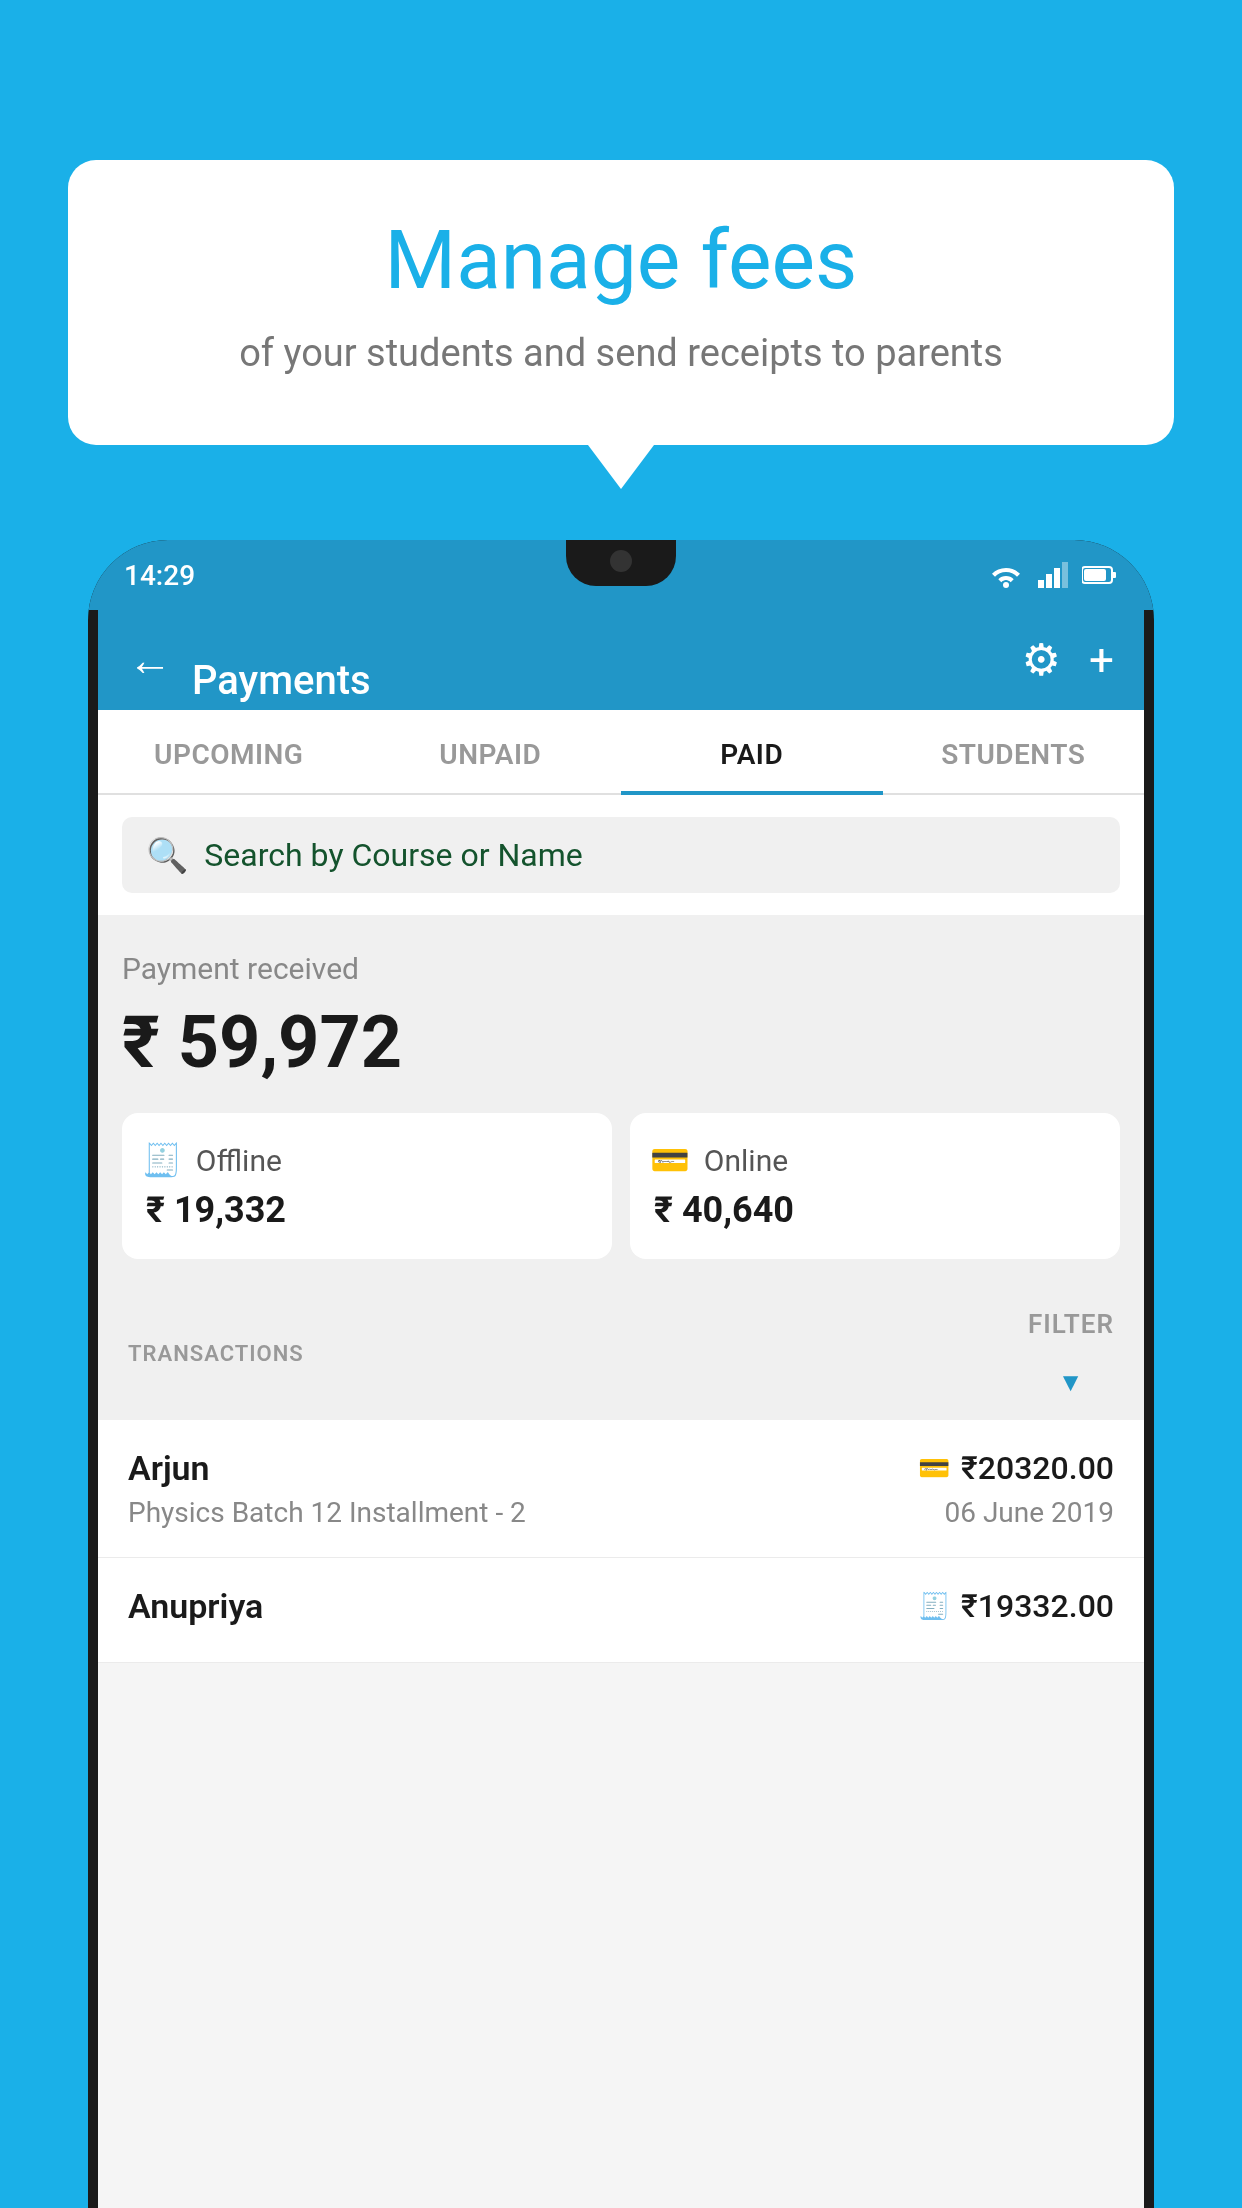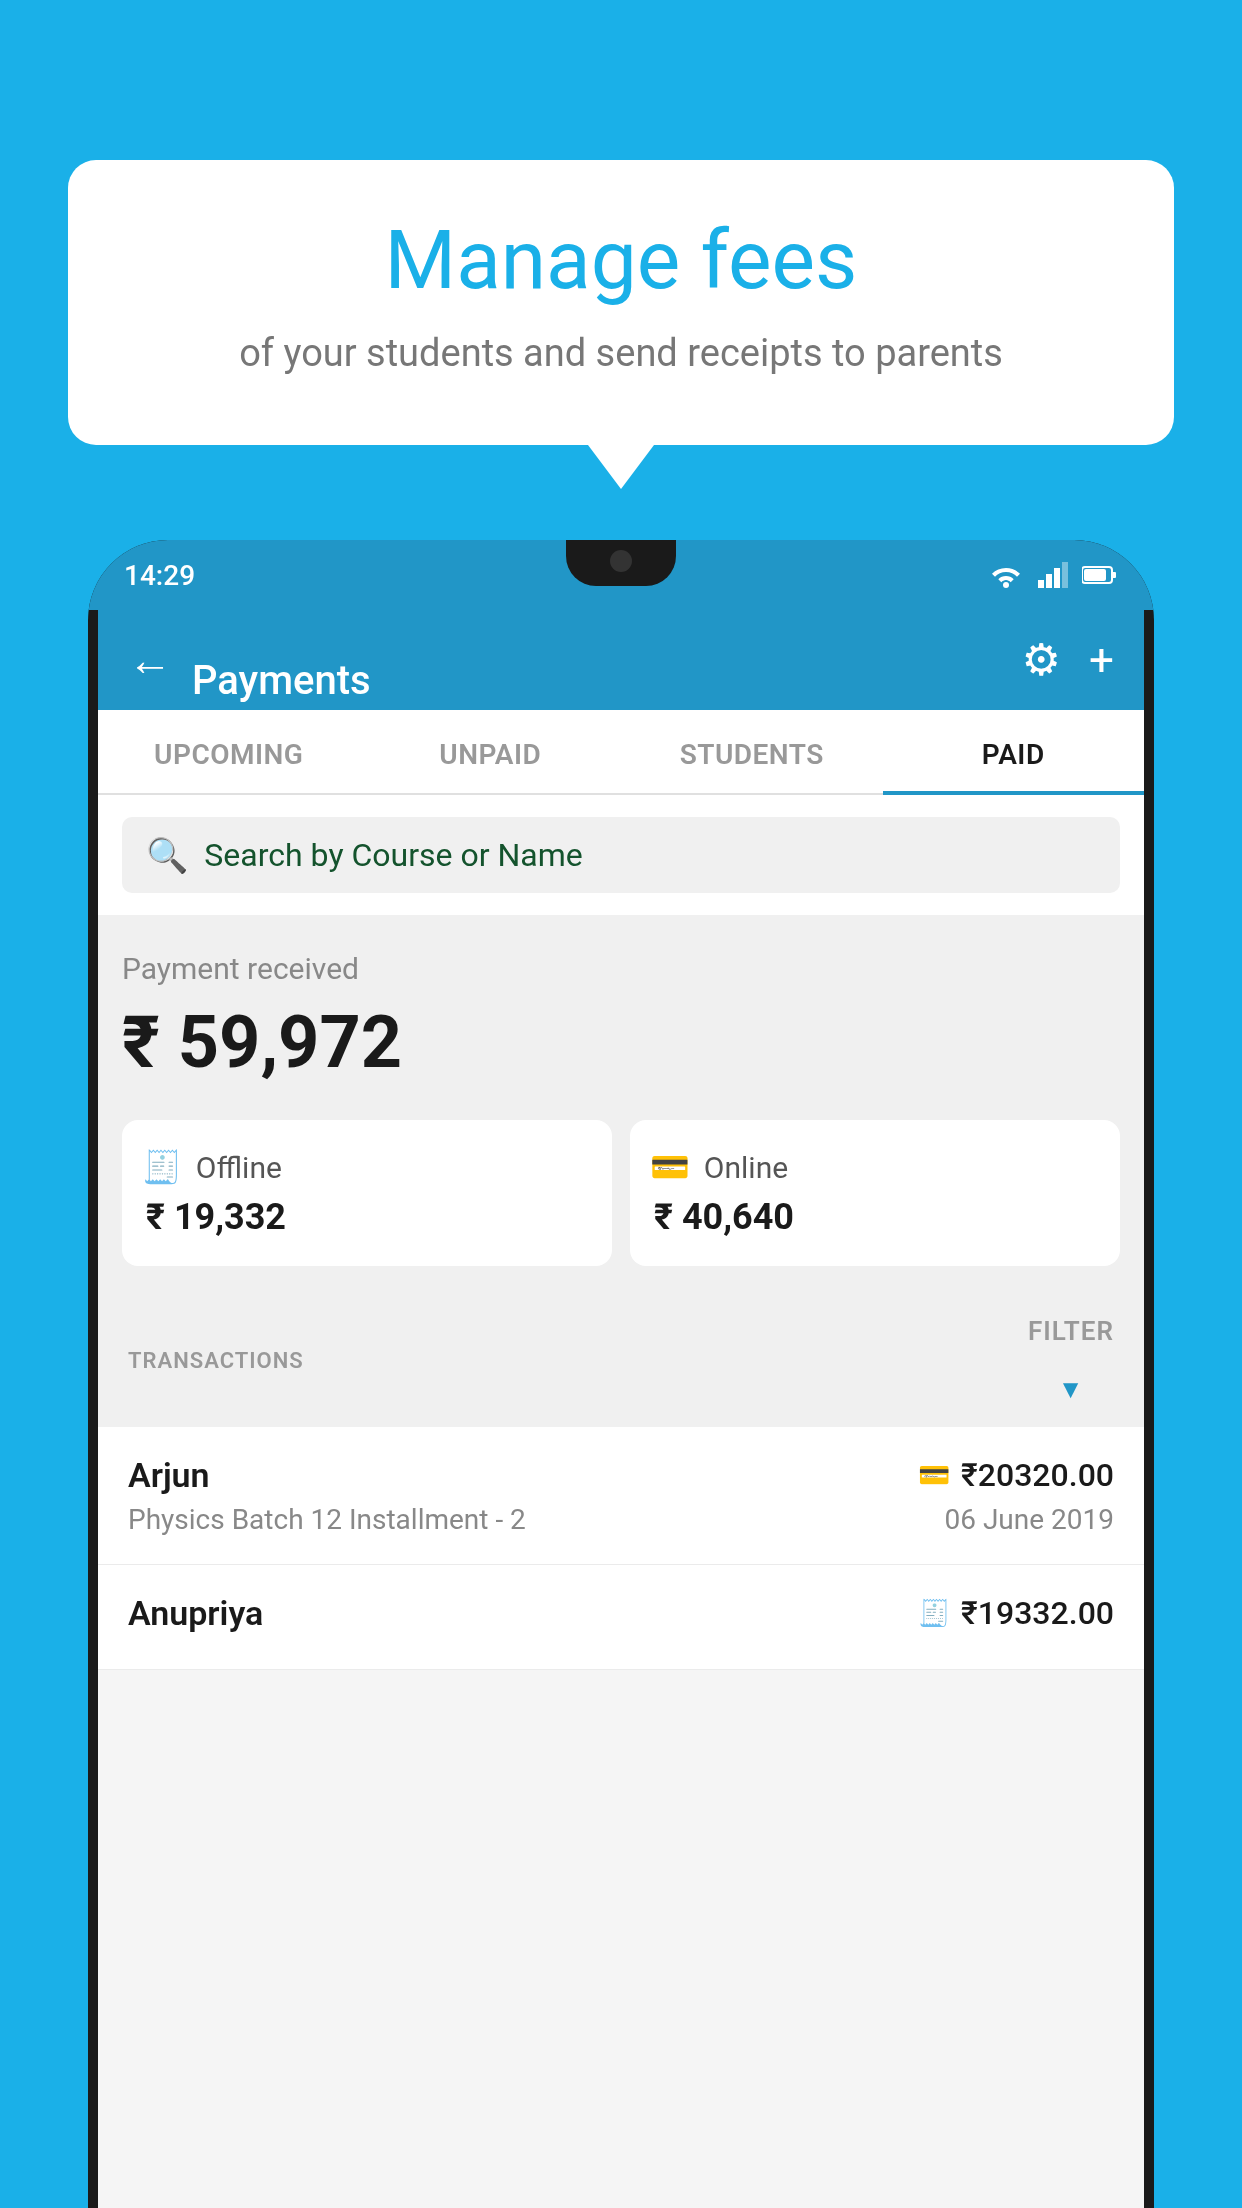--- a/index.html
+++ b/index.html
@@ -213,21 +213,21 @@
     }
     .payment-received-label {
       font-size: 30px;
       color: #888;
       margin-bottom: 14px;
     }
     .payment-amount {
       font-size: 72px;
       font-weight: 700;
       color: #1a1a1a;
-      margin-bottom: 35px;
+      margin-bottom: 28px;
     }
     .payment-cards {
       display: flex;
       gap: 18px;
       justify-content: center;
     }
     .payment-card {
       flex: 1;
       background: white;
       border-radius: 16px;
@@ -377,22 +377,22 @@
       <span class="header-title">Payments</span>
       <div class="header-icons">
         <span class="gear-btn">⚙</span>
         <span class="plus-btn">+</span>
       </div>
     </div>
 
     <div class="tabs">
       <div class="tab">UPCOMING</div>
       <div class="tab">UNPAID</div>
+      <div class="tab active">PAID</div>
       <div class="tab">STUDENTS</div>
-      <div class="tab active">PAID</div>
     </div>
 
     <div class="search-container">
       <div class="search-bar">
         <span class="search-icon-wrap">🔍</span>
         <span class="search-placeholder">Search by Course or Name</span>
       </div>
     </div>
 
     <div class="summary-section">

